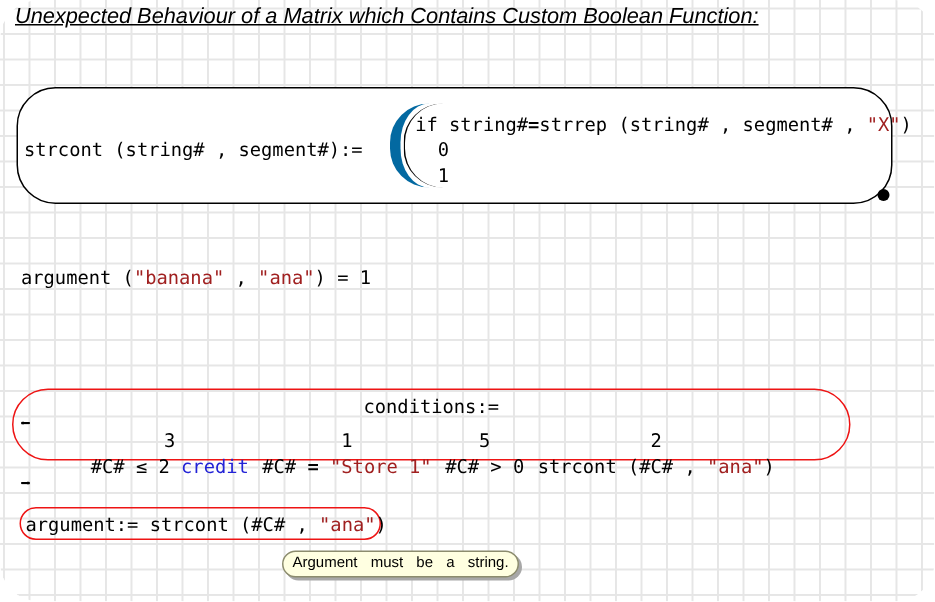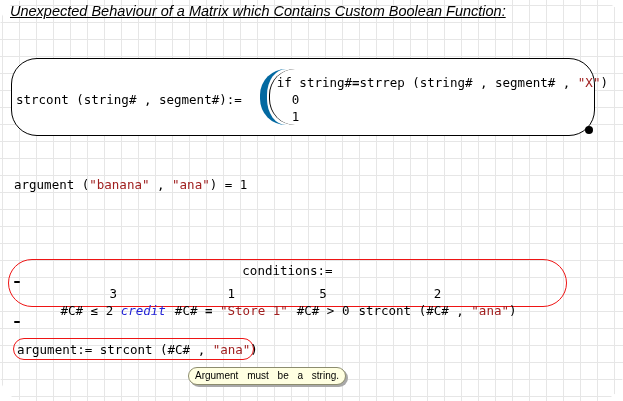--- a/index.html
+++ b/index.html
@@ -17,21 +17,21 @@
     font-family: "DejaVu Sans Mono", "Liberation Mono", monospace;
   }
   .title {
     position: absolute; left: 10px; top: 3px;
     font-family: "Liberation Sans", sans-serif;
     font-size: 14.5px; font-style: italic; text-decoration: underline;
     color: #000; white-space: nowrap;
   }
   .math { font-size: 12.5px; color:#000; white-space: pre; line-height: 17px; }
   .str  { color: #a02020; }
-  .unit { color: #2323d6; font-style: italic; }
+  .unit { color: #2323d6; }
   .beq  { font-weight: bold; }
 
   
   .func-box {
     position: absolute; left: 11px; top: 58px; width: 584px; height: 78px;
     border: 1px solid #000; background: #fff;
     display: flex; align-items: center;
   }
   .sig { padding: 5px 0 0 4px; }
   .prog {

